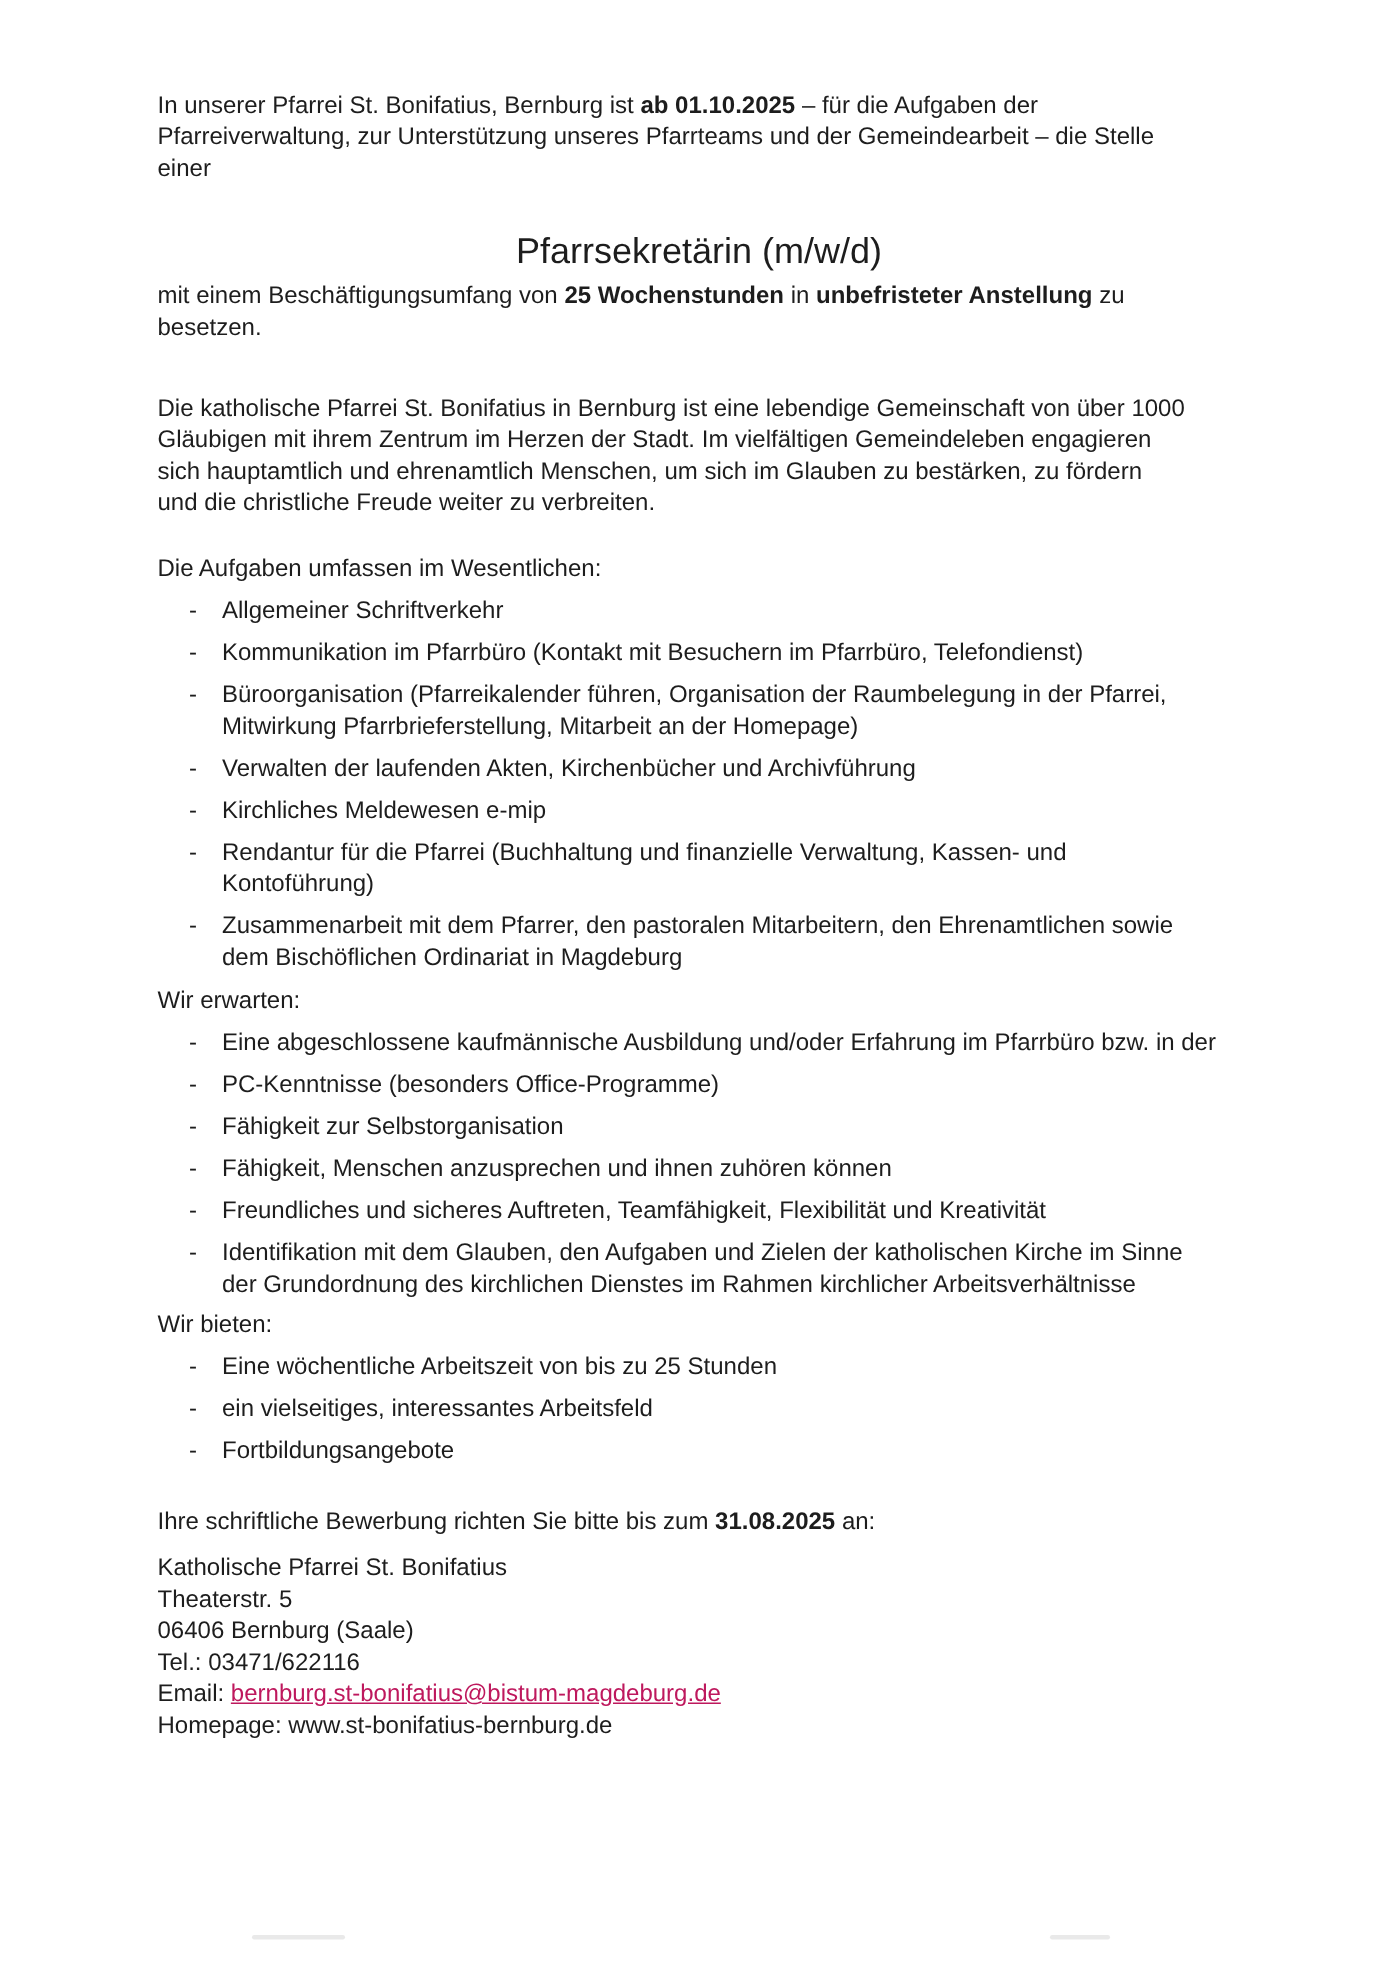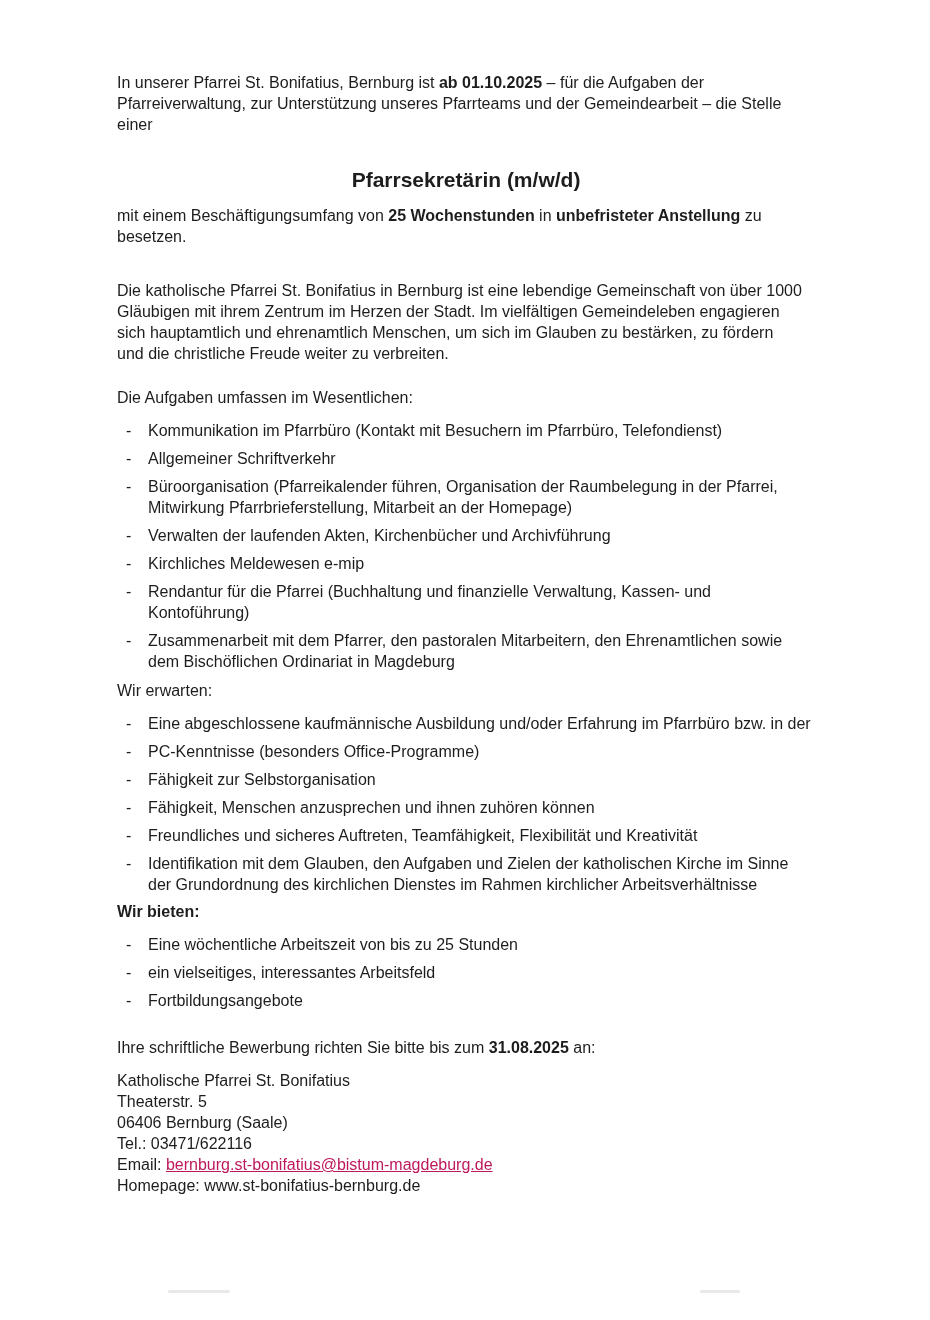--- a/index.html
+++ b/index.html
@@ -9,31 +9,31 @@
     font-family:"Liberation Sans",sans-serif;
     color:#1d1d1d;
     position:relative;
     overflow:hidden;
   }
   .content{
     position:absolute;
     left:105px;top:60px;width:722px;
     font-size:16px;line-height:21px;
   }
-  .para{margin:12px;}
+  .para{margin:0;}
   .line{display:block;white-space:pre-wrap;}
   .b{font-weight:700;}
   .title{
-    font-size:21px;line-height:26px;font-weight:700;
+    font-size:24px;line-height:26px;font-weight:400;
     text-align:center;margin:32px 0 6px 0;
   }
   .p-about{margin-top:33px;}
   .h-tasks{margin-top:23px;}
   .h-expect{margin-top:8px;}
-  .h-offer{margin-top:6px;font-weight:bold;}
+  .h-offer{margin-top:6px;}
   .list{margin:0;}
   .bullet{position:relative;padding-left:43px;margin-top:7px;}
   .bullet::before{content:"-";position:absolute;left:21px;top:0;color:#1d1d1d;}
   .p-apply{margin-top:26px;}
   .contact{margin-top:10px;}
   a.email{color:#be185d;text-decoration:underline;cursor:pointer;}
   .artifact{
     position:absolute;top:1290px;height:3px;background:#e4e4e4;
     border-radius:2px;opacity:.8;
   }
@@ -61,24 +61,24 @@
   <p class="para p-about">
     <span class="line">Die katholische Pfarrei St. Bonifatius in Bernburg ist eine lebendige Gemeinschaft von über 1000</span>
     <span class="line">Gläubigen mit ihrem Zentrum im Herzen der Stadt. Im vielfältigen Gemeindeleben engagieren</span>
     <span class="line">sich hauptamtlich und ehrenamtlich Menschen, um sich im Glauben zu bestärken, zu fördern</span>
     <span class="line">und die christliche Freude weiter zu verbreiten.</span>
   </p>
 
   <p class="para h-tasks">Die Aufgaben umfassen im Wesentlichen:</p>
   <div class="list">
     <div class="bullet">
-      <span class="line">Kommunikation im Pfarrbüro (Kontakt mit Besuchern im Pfarrbüro, Telefondienst)</span>
+      <span class="line">Allgemeiner Schriftverkehr</span>
     </div>
     <div class="bullet">
-      <span class="line">Allgemeiner Schriftverkehr</span>
+      <span class="line">Kommunikation im Pfarrbüro (Kontakt mit Besuchern im Pfarrbüro, Telefondienst)</span>
     </div>
     <div class="bullet">
       <span class="line">Büroorganisation (Pfarreikalender führen, Organisation der Raumbelegung in der Pfarrei,</span>
       <span class="line">Mitwirkung Pfarrbrieferstellung, Mitarbeit an der Homepage)</span>
     </div>
     <div class="bullet">
       <span class="line">Verwalten der laufenden Akten, Kirchenbücher und Archivführung</span>
     </div>
     <div class="bullet">
       <span class="line">Kirchliches Meldewesen e-mip</span>

